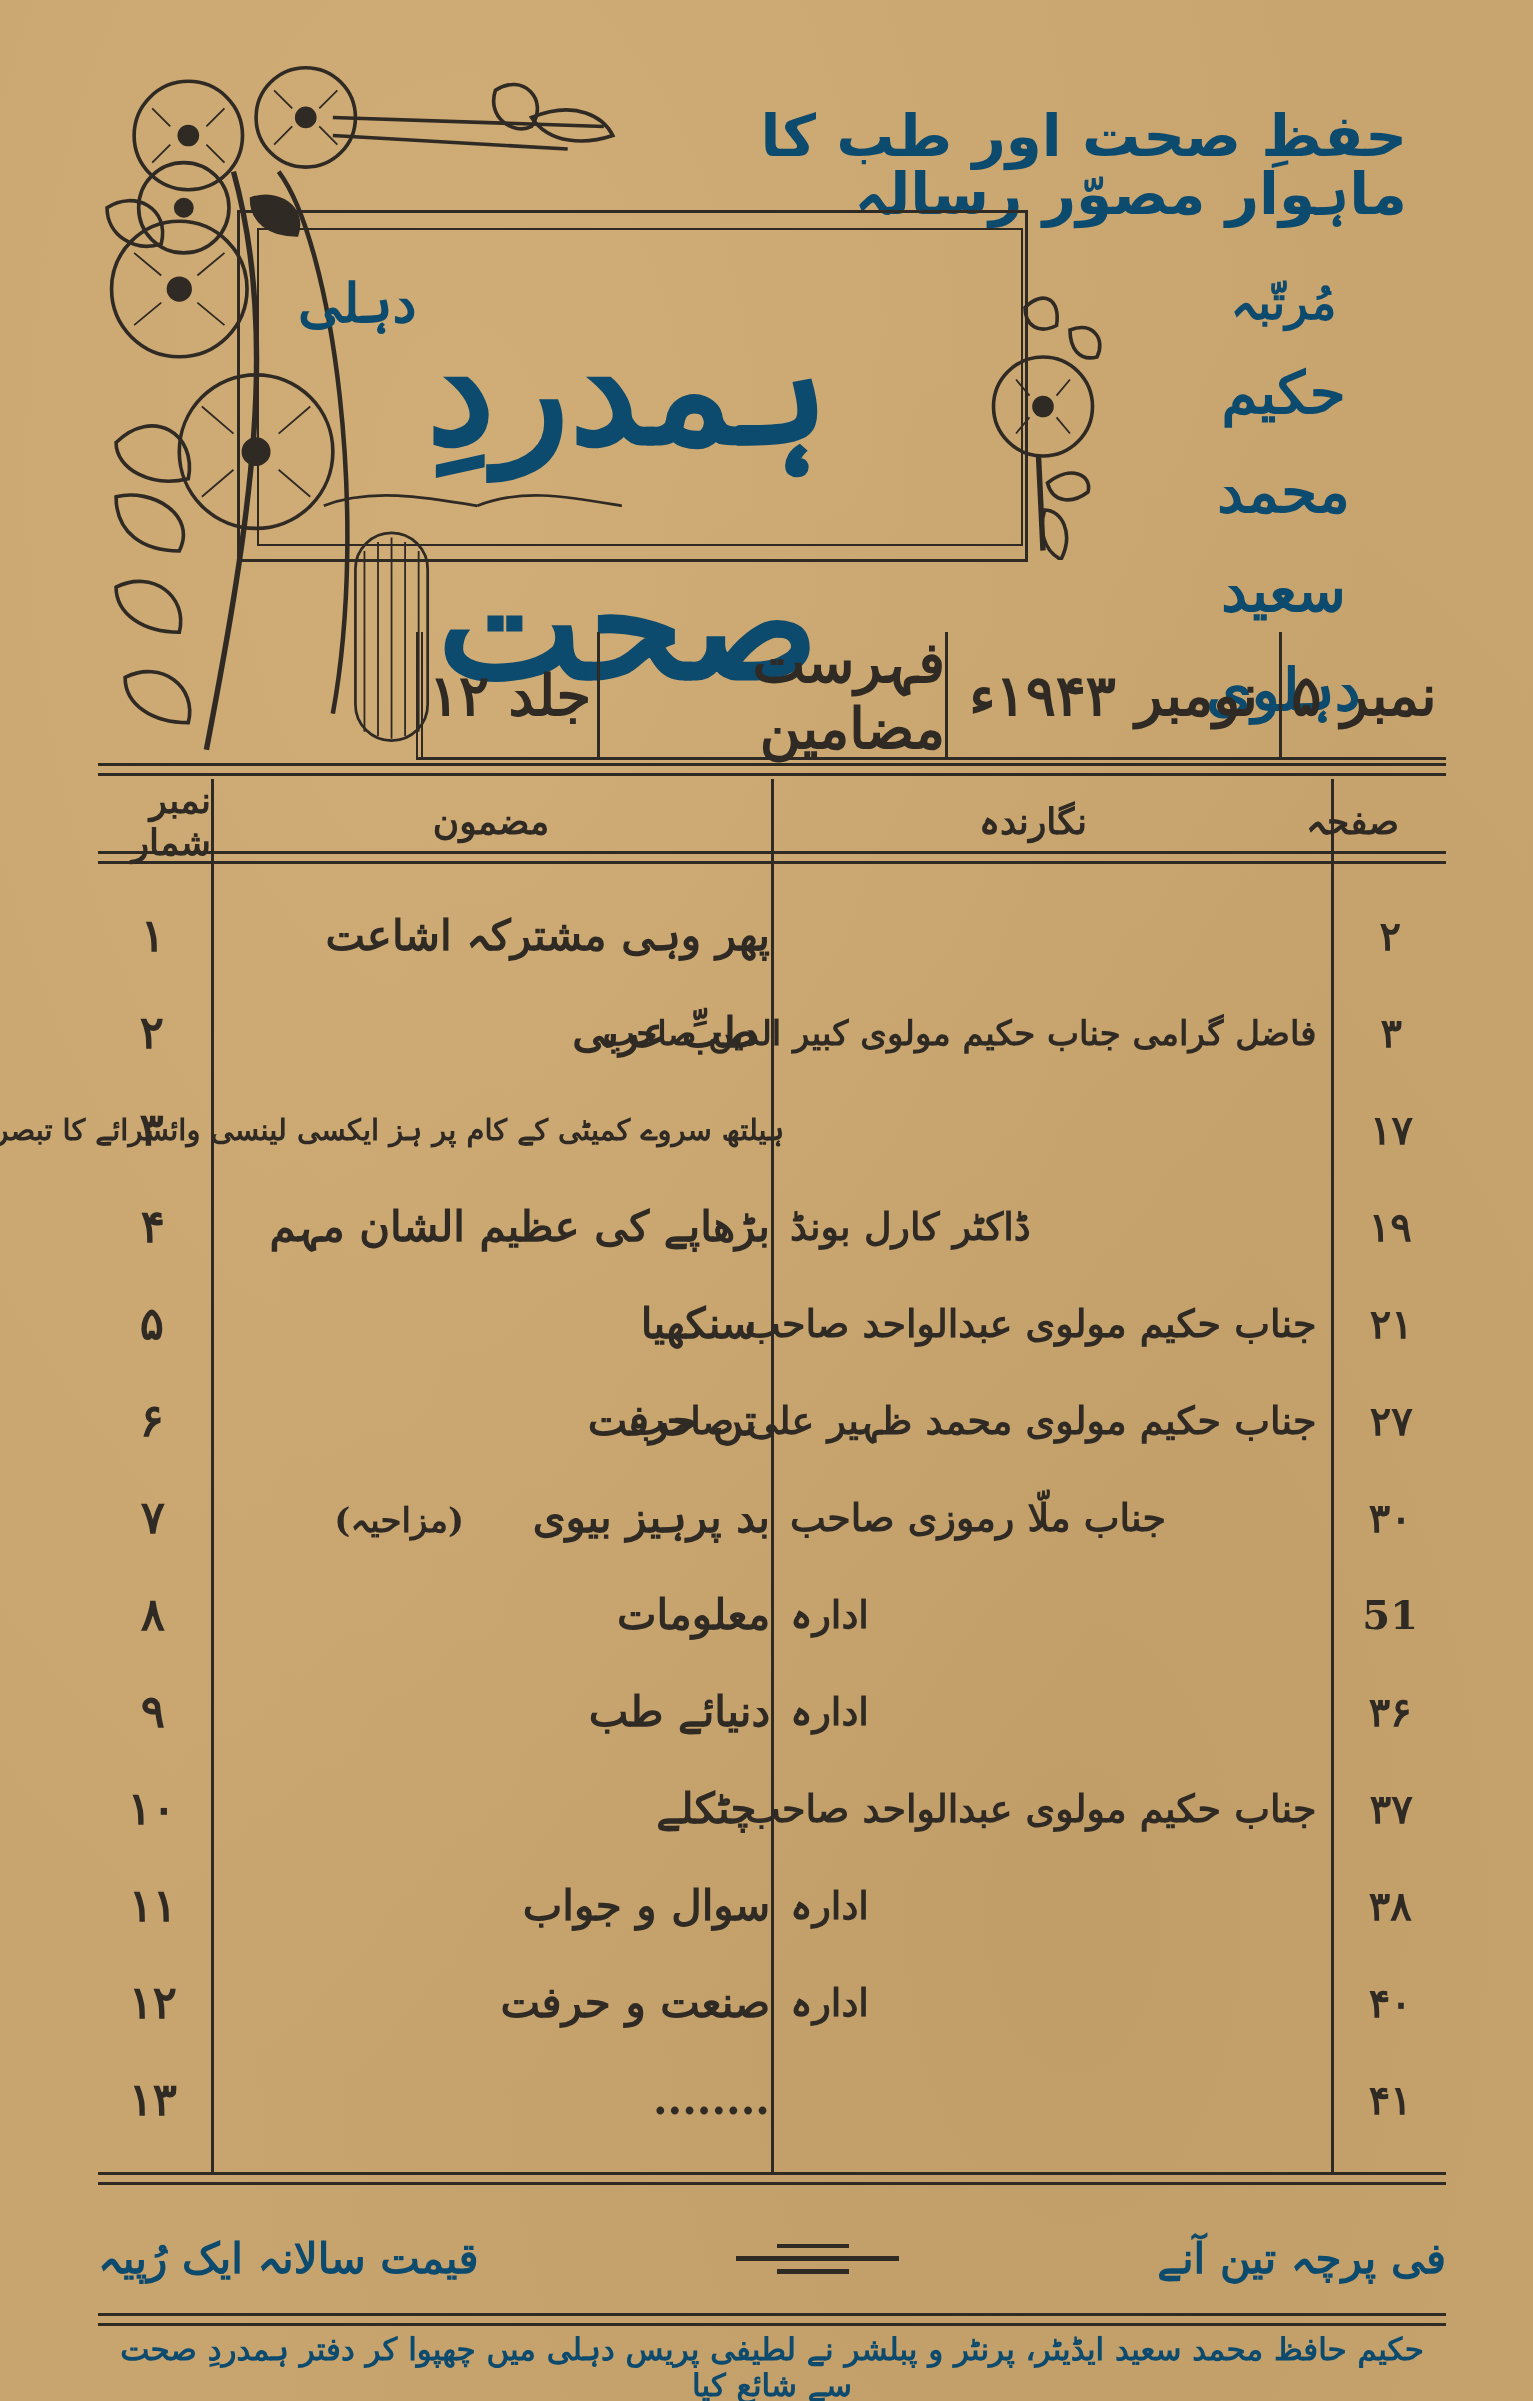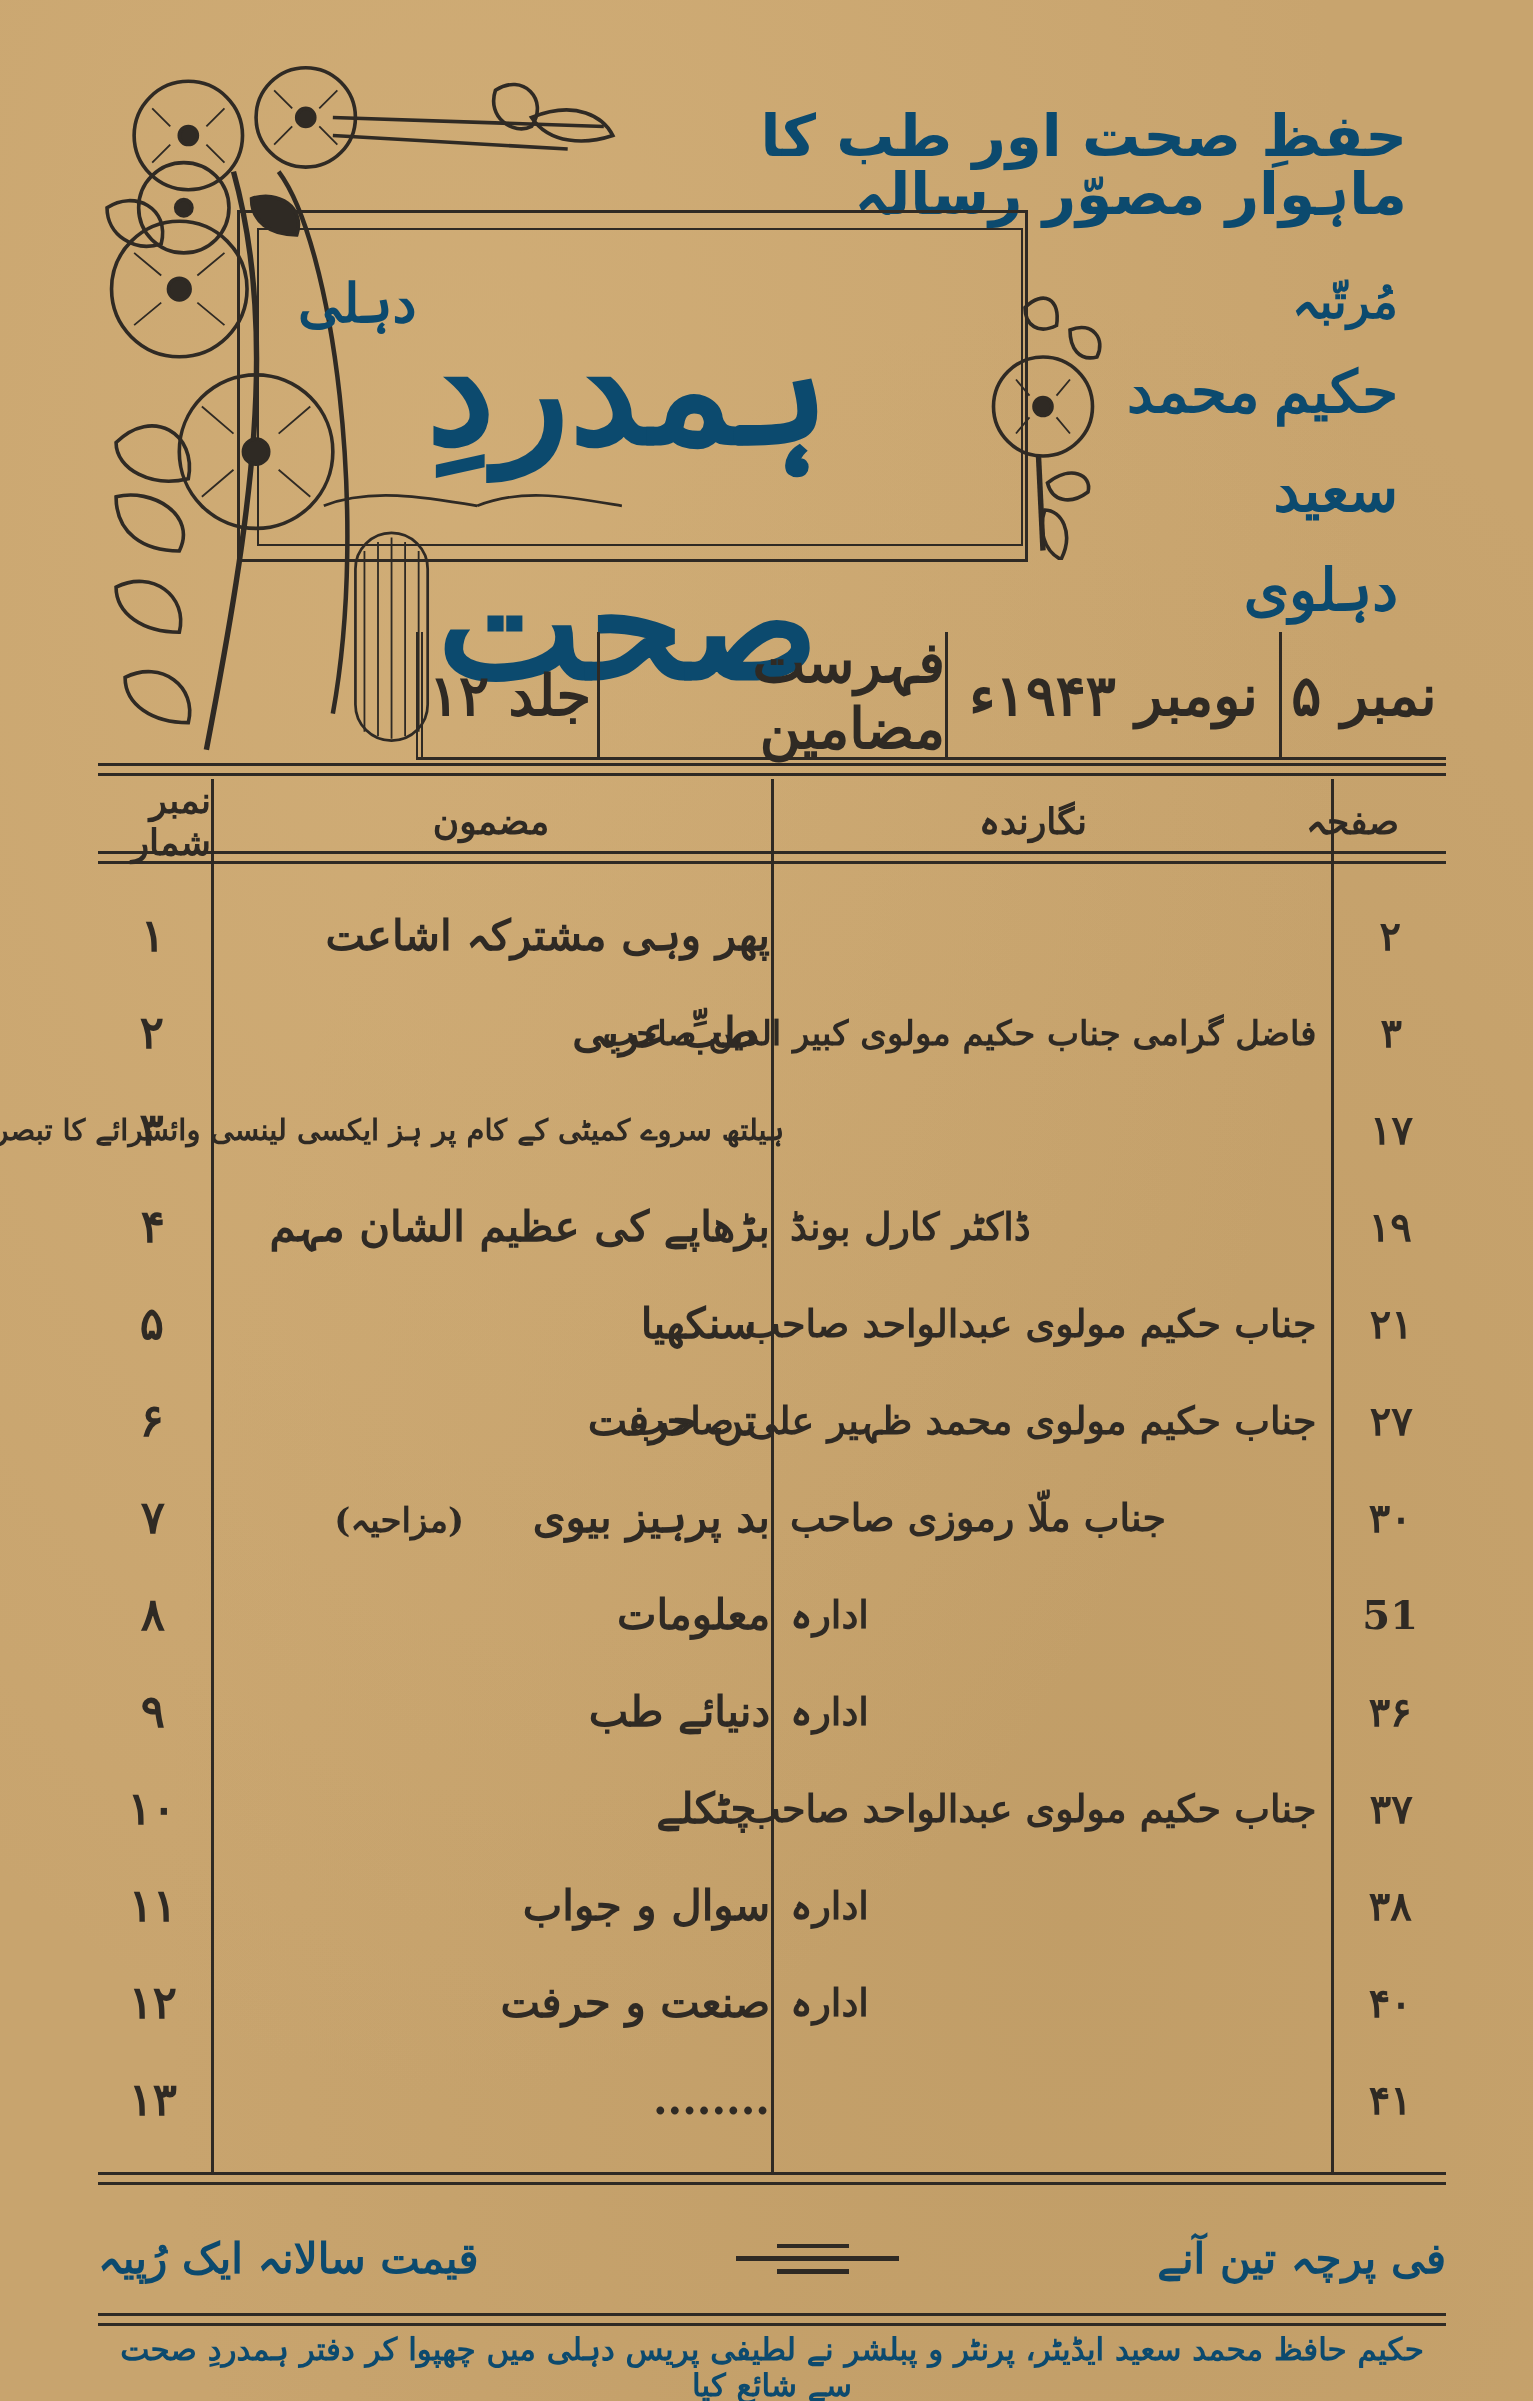--- a/index.html
+++ b/index.html
@@ -37,22 +37,22 @@
       position: absolute; left: 298px; top: 271px; width: 660px; height: 235px;
       text-align: center; font-family: "DejaVu Serif", serif;
       font-size: 154px; font-weight: bold; line-height: 235px;
     }
     .main-title-city {
       position: absolute; left: 298px; top: 271px; font-size: 54px; font-weight: bold;
       font-family: "DejaVu Serif", serif;
     }
 
     .editor-block {
-      position: absolute; right: 135px; top: 262px; width: 271px; 
-      font-family: Liberation Serif, serif; font-weight: bold;
+      position: absolute; right: 114px; top: 262px; width: 271px; text-align: center;
+      font-family: Liberation Sans, sans-serif; font-weight: bold;
     }
     .editor-label { font-size: 47px; line-height: 81px; }
     .editor-name { font-size: 58px; line-height: 99px; }
     .editor-city { font-size: 58px; line-height: 99px; }
 
     
     .issue-strip {
       position: absolute; left: 416px; top: 632px; width: 1030px; height: 128px;
       display: flex; flex-direction: row-reverse;
       border-bottom: 3.6px solid #2f2a24;

